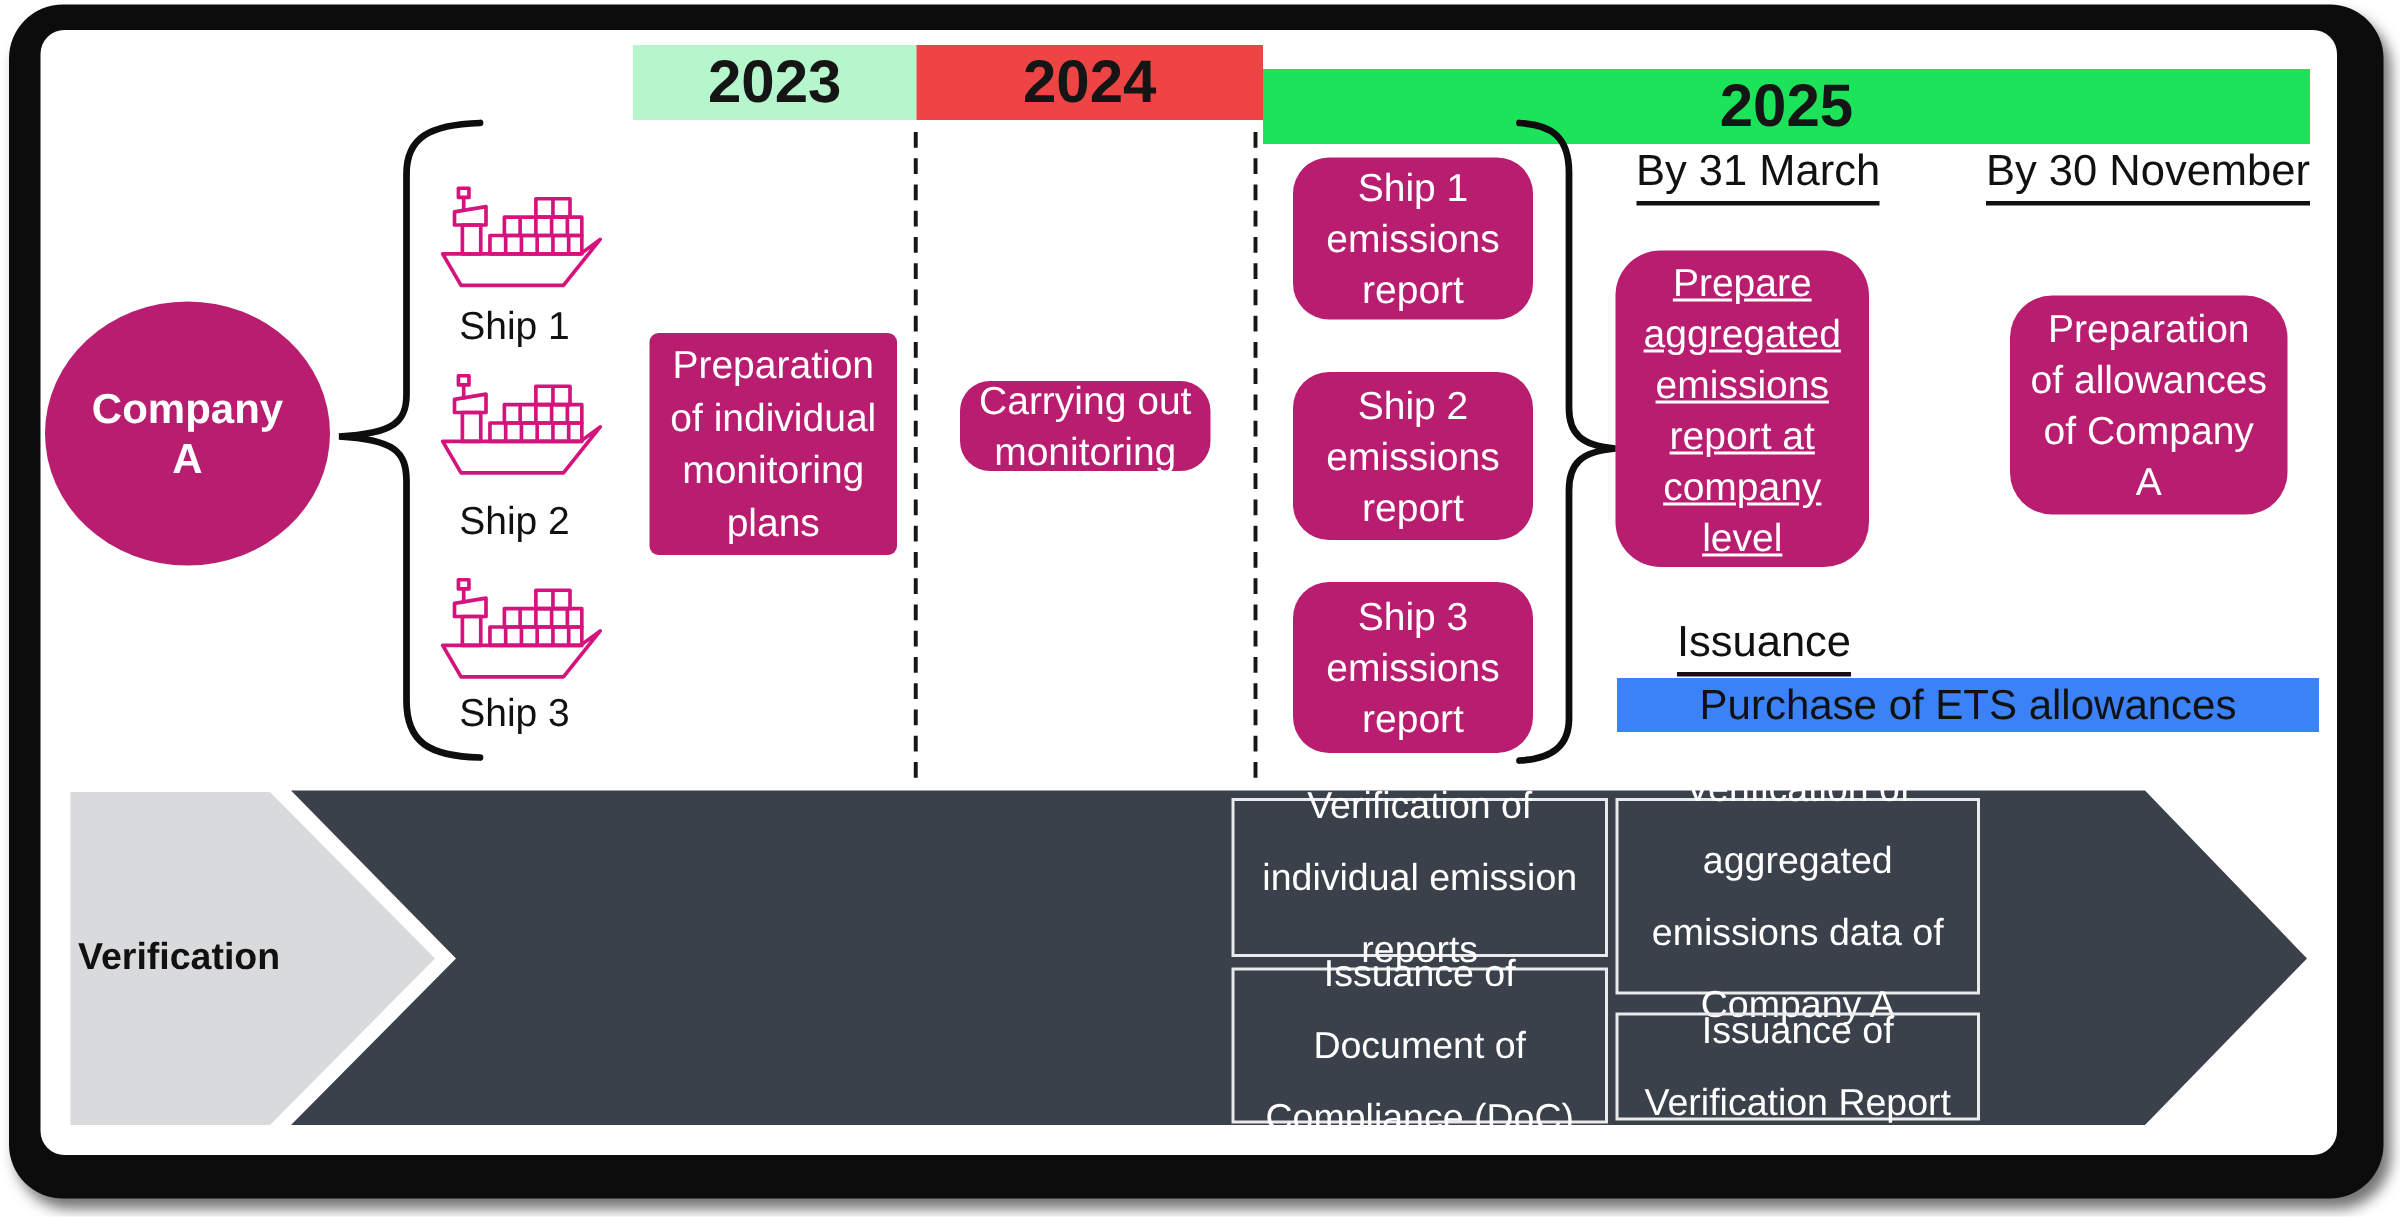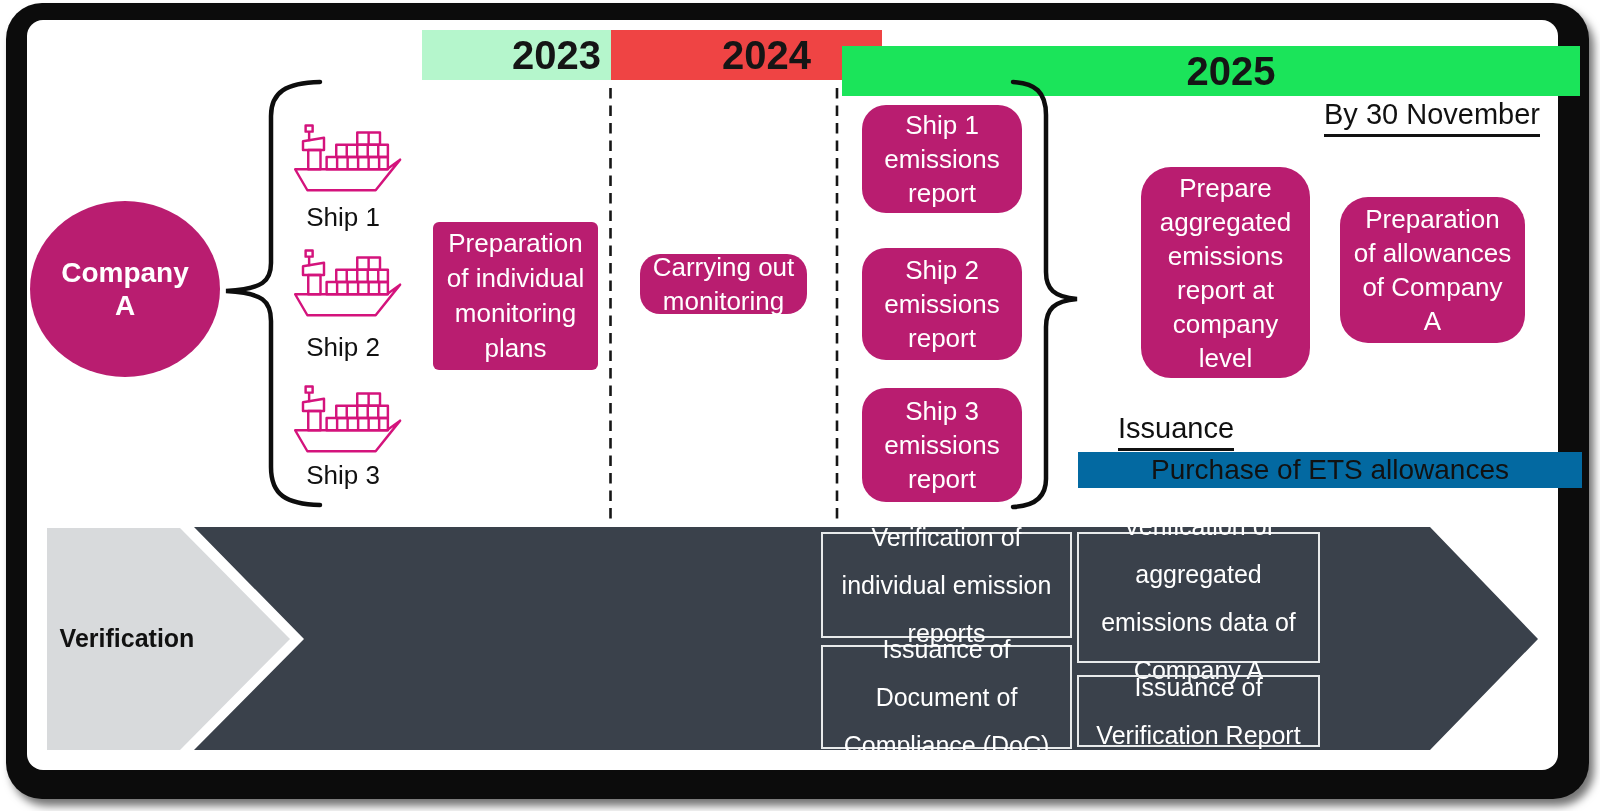--- a/index.html
+++ b/index.html
@@ -5,21 +5,21 @@
   html,body{margin:0;padding:0;background:#ffffff;}
   .stage{position:relative;width:1600px;height:811px;overflow:hidden;
          font-family:"Liberation Sans",sans-serif;color:#111;}
   .frame{position:absolute;left:6px;top:3px;width:1583px;height:796px;
          background:#0c0c0c;border-radius:36px;box-shadow:5px 7px 9px rgba(0,0,0,.55);}
   .canvas{position:absolute;left:27px;top:20px;width:1531px;height:750px;
           background:#ffffff;border-radius:16px;}
   .lines{white-space:pre-line;}
   
   .yearbar{position:absolute;top:30px;height:50px;display:flex;align-items:center;justify-content:center;
-           font-size:40px;font-weight:bold;color:#151515;padding-left:40px;}
+           font-size:40px;font-weight:bold;color:#151515;}
   .y2023{left:422px;width:189px;background:#b5f6cc;}
   .y2024{left:611px;width:231px;background:#ef4444;}
   .y2025{left:842px;width:698px;background:#1be45a;margin-top:16px;}
   
   .overlay{position:absolute;left:0;top:0;pointer-events:none;}
   
   .company{position:absolute;left:30px;top:201px;width:190px;height:176px;border-radius:50%;
            background:#b91d70;color:#fff;display:flex;align-items:center;justify-content:center;
            text-align:center;font-size:28px;font-weight:bold;line-height:33px;}
   
@@ -27,33 +27,33 @@
   .shiplabel{position:absolute;left:283px;width:120px;height:30px;text-align:center;
              font-size:26px;color:#111;}
   
   .mbox{position:absolute;background:#b91d70;color:#fff;display:flex;align-items:center;
         justify-content:center;text-align:center;font-size:26px;}
   .prep{left:433px;top:222px;width:165px;height:148px;border-radius:6px;line-height:35px;}
   .carry{left:640px;top:254px;width:167px;height:60px;border-radius:20px;line-height:34px;}
   .srep1{left:862px;top:105px;width:160px;height:108px;border-radius:24px;line-height:34px;}
   .srep2{left:862px;top:248px;width:160px;height:112px;border-radius:24px;line-height:34px;}
   .srep3{left:862px;top:388px;width:160px;height:114px;border-radius:24px;line-height:34px;}
-  .aggr{left:1141px;top:167px;width:169px;height:211px;border-radius:30px;line-height:34px;}
+  .aggr{left:1077px;top:167px;width:169px;height:211px;border-radius:30px;line-height:34px;text-decoration:underline;}
   .surr{left:1340px;top:197px;width:185px;height:146px;border-radius:28px;line-height:34px;}
   
   .deadline{position:absolute;height:38px;text-align:center;font-size:29px;color:#111;}
   .deadline .u{display:inline-block;border-bottom:3px solid #111;padding-bottom:3px;}
   .dmarch{left:1062px;top:98px;width:220px;}
   .dsept{left:1312px;top:98px;width:240px;}
   .danytime{left:1076px;top:412px;width:200px;}
   
-  .pinkbar{position:absolute;left:1078px;top:452px;width:504px;height:36px;background:#0369a1;
+  .pinkbar{position:absolute;left:1078px;top:452px;width:468px;height:36px;background:#3b82f6;
            display:flex;align-items:center;justify-content:center;font-size:28px;color:#111;}
   
-  .veriflabel{position:absolute;left:52px;top:624px;width:150px;height:30px;text-align:center;
+  .veriflabel{position:absolute;left:52px;top:624px;width:150px;height:30px;text-align:left;
               font-size:25px;font-weight:bold;color:#111;}
   .dbox{position:absolute;border:2px solid #e8eaeb;box-sizing:border-box;color:#fff;
         display:flex;align-items:center;justify-content:center;text-align:center;
         font-size:25px;line-height:48px;background:transparent;}
   .dboxA{left:821px;top:532px;width:251px;height:106px;}
   .dboxC{left:821px;top:645px;width:251px;height:104px;}
   .dboxB{left:1077px;top:532px;width:243px;height:131px;}
   .dboxD{left:1077px;top:675px;width:243px;height:72px;}
   .shipsvg{display:block;}
 </style>
@@ -172,20 +172,23 @@
 company
 level</span>
   </div>
   <div class="mbox surr">
     <span class="lines">Preparation
 of allowances
 of Company
 A</span>
   </div>
 
+  <div class="deadline dmarch">
+    <span class="u">By 31 March</span>
+  </div>
   <div class="deadline dsept">
     <span class="u">By 30 November</span>
   </div>
   <div class="deadline danytime">
     <span class="u">Issuance</span>
   </div>
 
   <div class="pinkbar">
     <span>Purchase of ETS allowances</span>
   </div>

